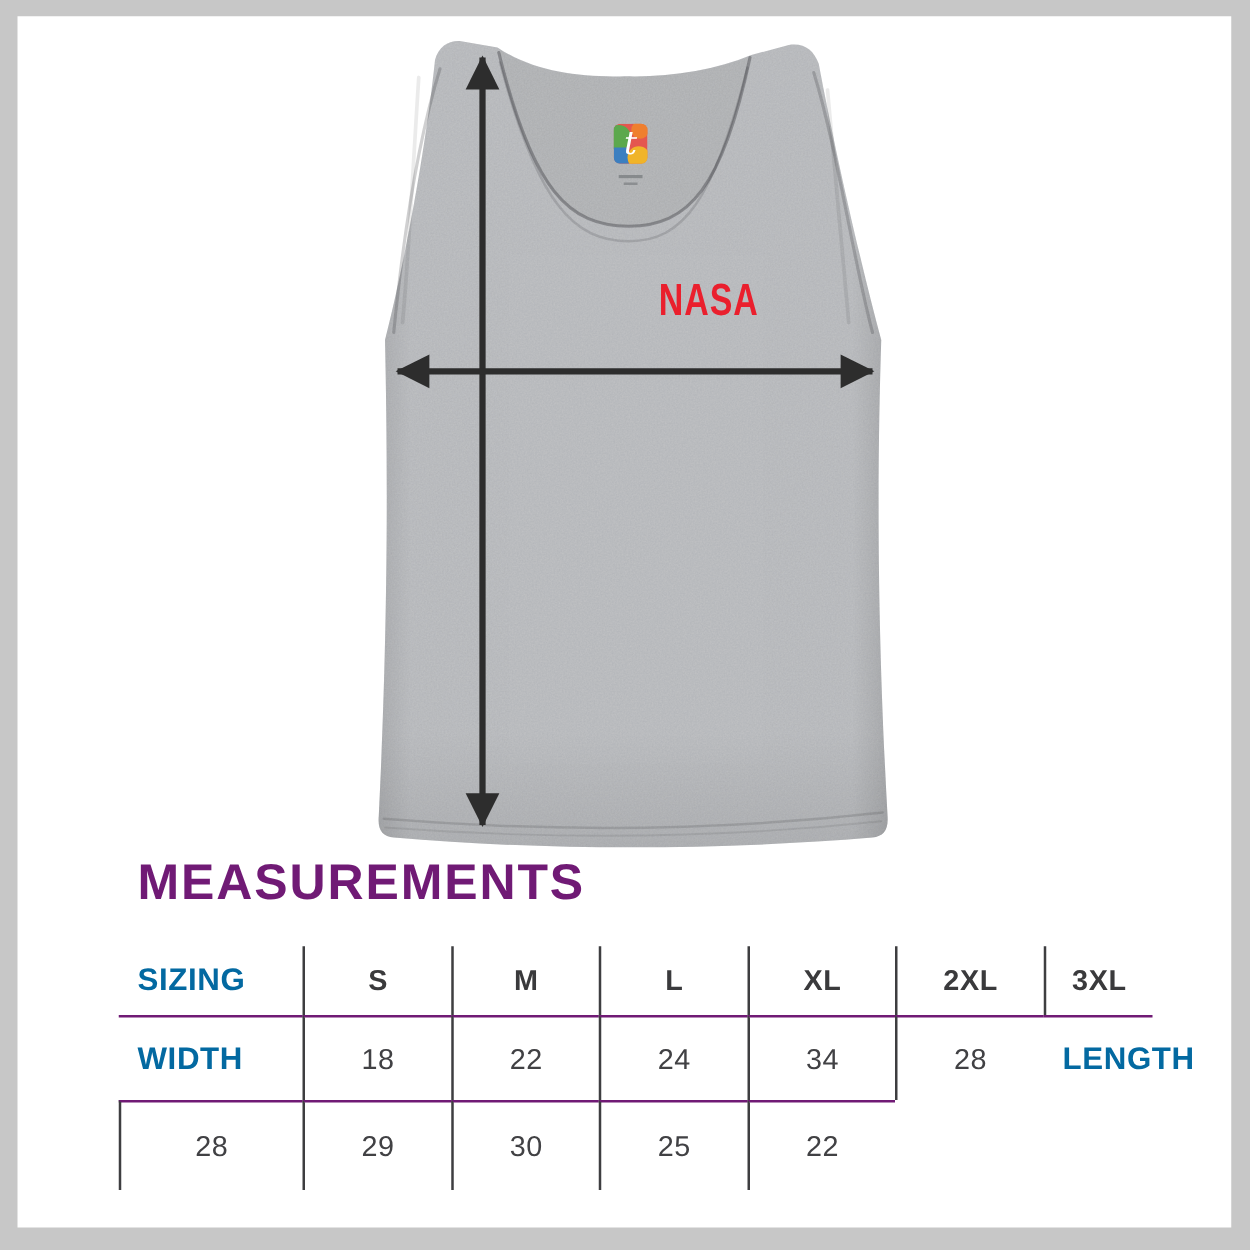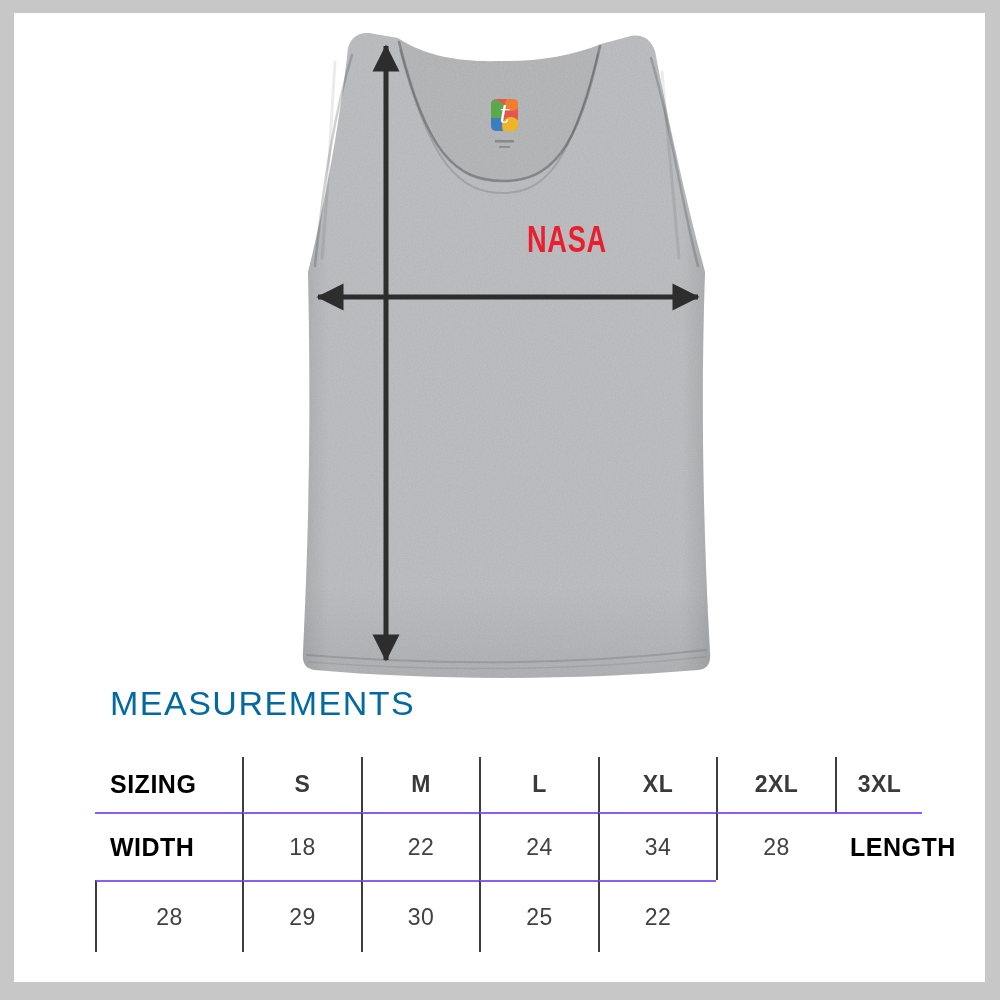--- a/index.html
+++ b/index.html
@@ -11,39 +11,39 @@
   }
   .canvas{
     position:absolute;top:13px;left:14px;right:15px;bottom:18px;
     background:#ffffff;
   }
   .scene{
     position:absolute;top:0;left:0;width:1000px;height:1000px;
   }
   .title{
     position:absolute;left:110px;top:684px;
-    font-size:34px;font-weight:400;letter-spacing:1.5px;
-    color:#0369a1;
+    font-size:40px;font-weight:700;letter-spacing:1.5px;
+    color:#701a75;
   }
   .size-table{
     position:absolute;left:95px;top:757px;width:827px;
     display:grid;
     grid-template-columns:147px 119px 118px 119px 118px 119px 87px;
     grid-template-rows:55px 68px 72px;
     color:#3d3d3f;
   }
   .cell{
     display:flex;align-items:center;justify-content:center;
     font-size:23px;font-weight:400;letter-spacing:.5px;color:#414144;
   }
   .cell.head{font-size:23px;font-weight:700;color:#3a3a3c;}
   .cell.rowlabel{justify-content:flex-start;padding-left:15px;
-    font-size:25px;font-weight:700;color:#000000;}
+    font-size:25px;font-weight:700;color:#0369a1;}
   .cell.vline{border-left:2px solid #3e3e40;}
-  .cell.hline{border-top:2px solid #8b5cf6;}
+  .cell.hline{border-top:2px solid #701a75;}
 </style>
 </head>
 <body>
 
 <div class="canvas"></div>
 
 <svg class="scene" viewBox="0 0 1000 1000" aria-hidden="true">
   <defs>
     <marker id="arrow" viewBox="0 0 10 10" refX="9" refY="5" markerWidth="6" markerHeight="6" orient="auto-start-reverse">
       <path d="M0.5,0.5 L9.5,5 L0.5,9.5 Z" fill="#2d2d2d"></path>

